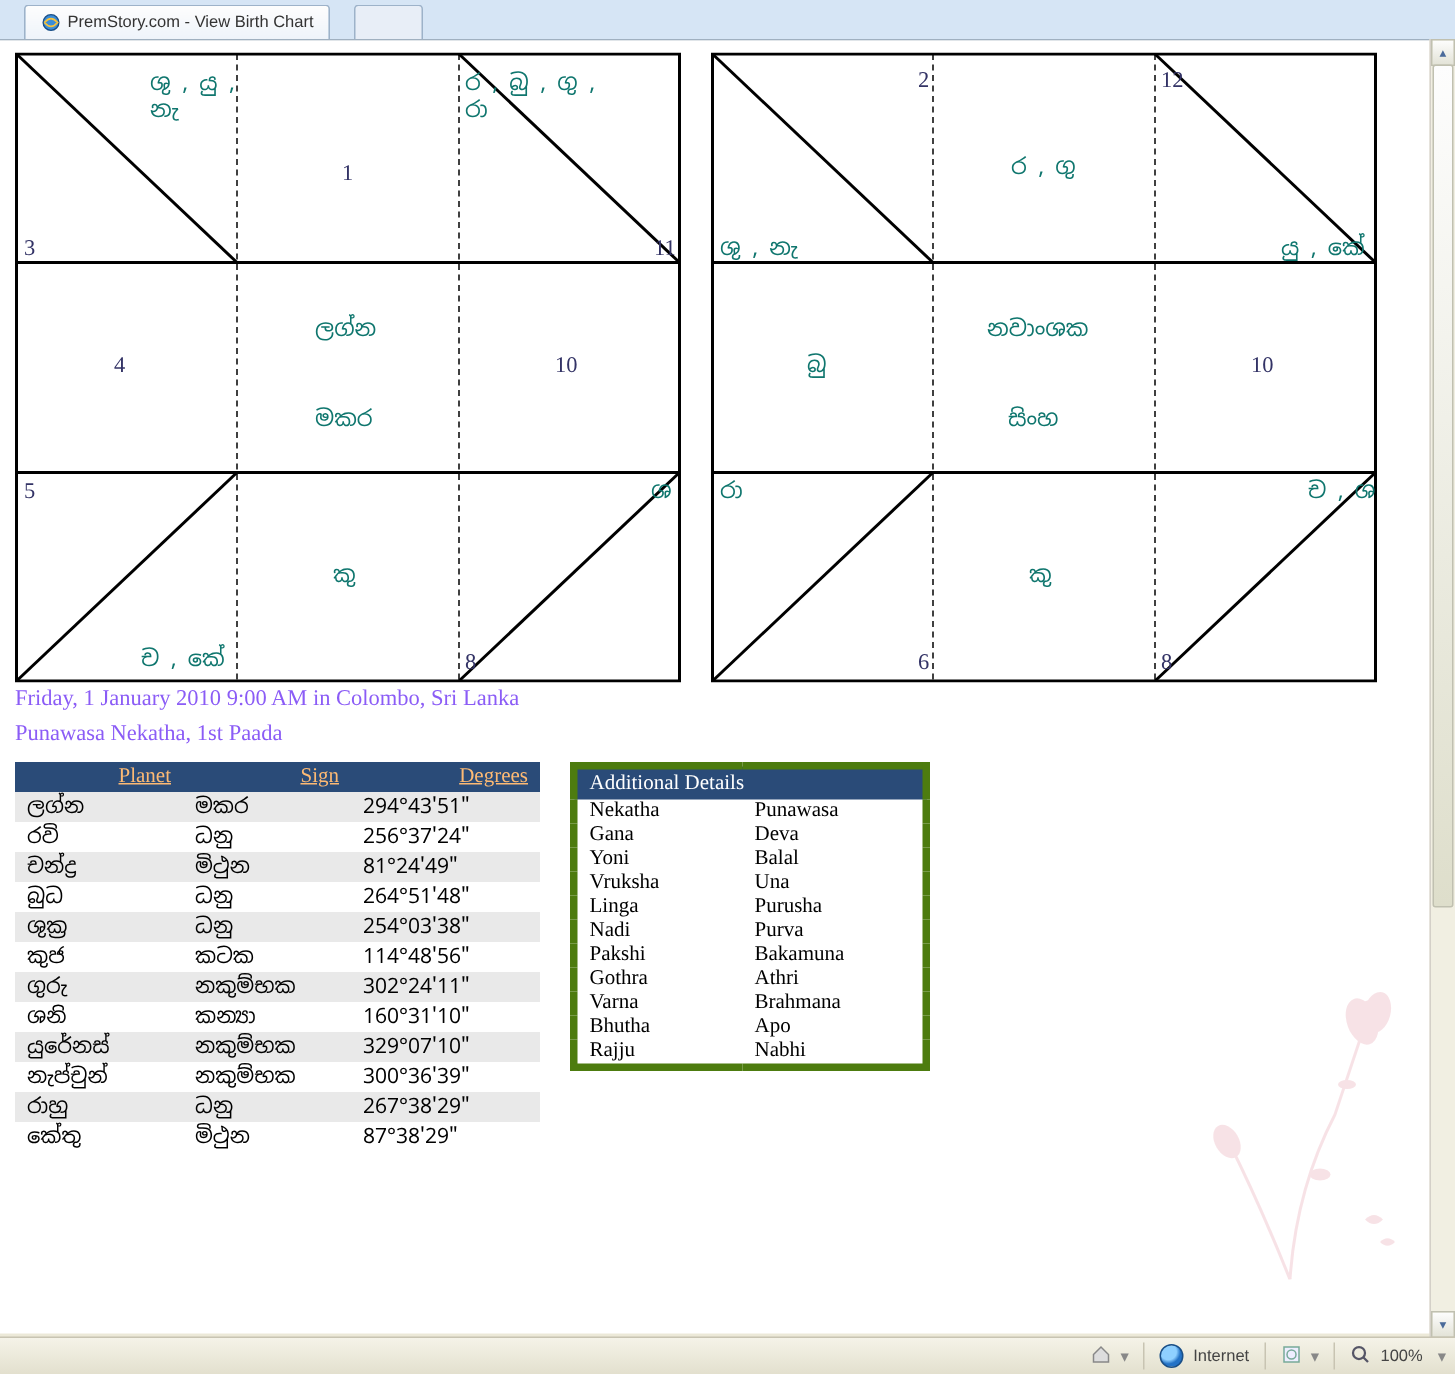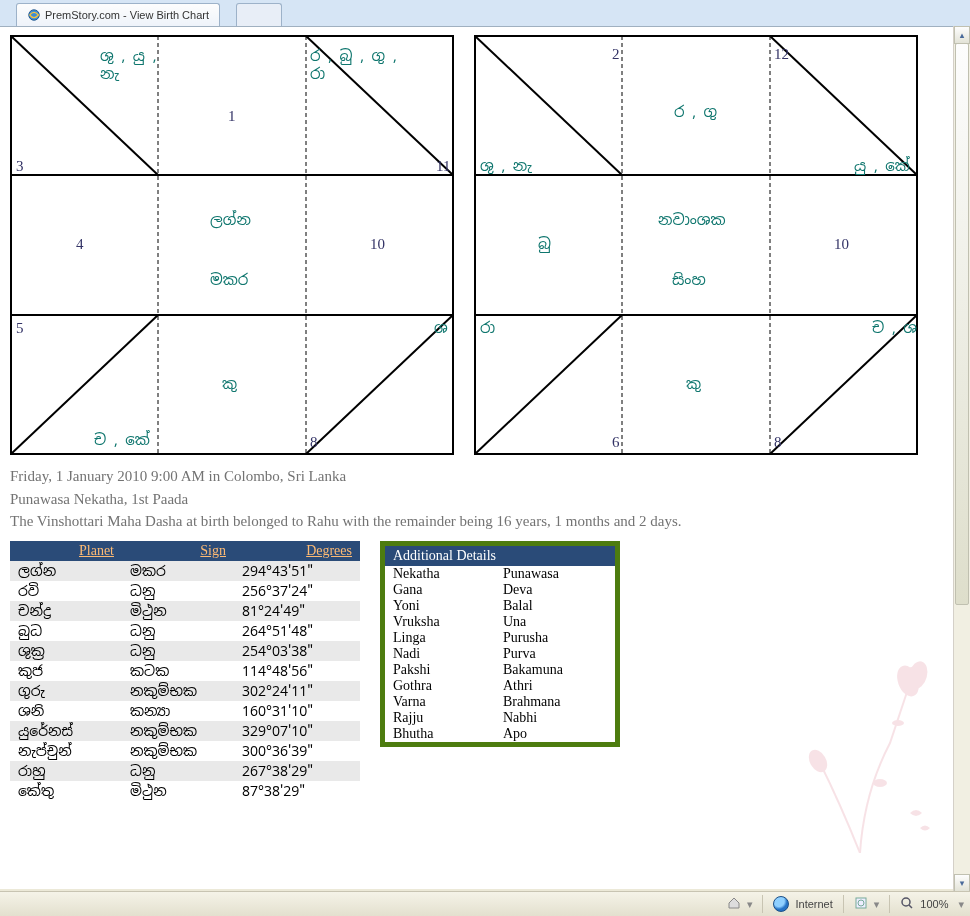--- a/index.html
+++ b/index.html
@@ -14,21 +14,21 @@
   .scroll-thumb { position:absolute; left:1px; right:1px; top:17px; height:560px; background:linear-gradient(#fdfdfd,#dedecb); border:1px solid #c0c0b0; border-radius:2px; }
   .statusbar { position:absolute; bottom:0; left:0; right:0; height:24px; background:linear-gradient(#f5f3e8,#e3e0ce); border-top:1px solid #c8c4b2; display:flex; align-items:center; font-family:Tahoma,Arial,sans-serif; font-size:11px; color:#444; }
   .flower { position:absolute; right:18px; bottom:36px; width:160px; height:200px; opacity:0.28; pointer-events:none; }
 
   .charts-row { display:flex; gap:20px; }
   .chart-box { position:relative; width:444px; height:420px; }
   .chart-box svg { position:absolute; inset:0; }
   .ct { position:absolute; font-family:"Iskoola Pota","Noto Sans Sinhala",serif; font-size:15px; color:#0f766e; line-height:1.2; white-space:pre; }
   .cn { font-family:"Times New Roman",serif; color:#336; font-size:15px; }
 
-  .info-lines { margin-top:10px; font-size:15px; color:#737373; line-height:1.5; }
+  .info-lines { font-size:15px; color:#8b5cf6; line-height:1.5; }
 
   .tables-row { display:flex; gap:20px; margin-top:8px; align-items:flex-start; }
   table.data { border-collapse:collapse; font-size:14px; }
   table.data th { background:#2a4b78; color:#fdba74; font-weight:normal; text-align:right; padding:2px 8px; font-family:"Times New Roman",serif;text-decoration:underline; }
   table.data td { padding:1px 8px; font-family:"Iskoola Pota","Noto Sans Sinhala","Times New Roman",serif; }
   table.data tr.odd td { background:#e9e9e9; }
   table.details { border:5px solid #4d7c0f; border-collapse:collapse; font-size:14px; }
   table.details th { background:#2a4b78; color:#fff; font-weight:normal; text-align:left; padding:2px 8px; }
   table.details td { padding:0 12px 0 8px; }
   .col1 { width:96px; }
@@ -118,21 +118,20 @@
         <span class="ct" style="left:398px;top:284px">ච , ශ</span>
         <span class="ct" style="left:212px;top:340px">කු</span>
         <span class="ct cn" style="left:138px;top:398px">6</span>
         <span class="ct cn" style="left:300px;top:398px">8</span>
       </div>
     </div>
 
     <div class="info-lines">
       <div>Friday, 1 January 2010 9:00 AM in Colombo, Sri Lanka</div>
       <div>Punawasa Nekatha, 1st Paada</div>
-      <div>The Vinshottari Maha Dasha at birth belonged to Rahu with the remainder being 16 years, 1 months and 2 days.</div>
     </div>
 
     <div class="tables-row">
       <table class="data">
         <thead>
             <tr>
           <th class="col1">Planet</th>
           <th class="col2">Sign</th>
           <th class="col3">Degrees</th>
         </tr>
@@ -238,26 +237,26 @@
             </tr>
             <tr>
               <td class="dcol1">Gothra</td>
               <td class="dcol2">Athri</td>
             </tr>
             <tr>
               <td class="dcol1">Varna</td>
               <td class="dcol2">Brahmana</td>
             </tr>
             <tr>
+              <td class="dcol1">Bhutha</td>
+              <td class="dcol2">Apo</td>
+            </tr>
+            <tr>
               <td class="dcol1">Rajju</td>
               <td class="dcol2">Nabhi</td>
-            </tr>
-            <tr>
-              <td class="dcol1">Bhutha</td>
-              <td class="dcol2">Apo</td>
             </tr>
           </tbody>
       </table>
     </div>
 
     <svg class="flower" viewBox="0 0 160 200">
       <g fill="#e49aa8" stroke="none">
         <path d="M80 200 Q84 140 110 90 Q120 60 130 30" stroke="#e49aa8" stroke-width="2" fill="none"></path>
         <ellipse cx="128" cy="28" rx="10" ry="16" transform="rotate(-20 128 28)"></ellipse>
         <ellipse cx="138" cy="22" rx="9" ry="14" transform="rotate(15 138 22)"></ellipse>

